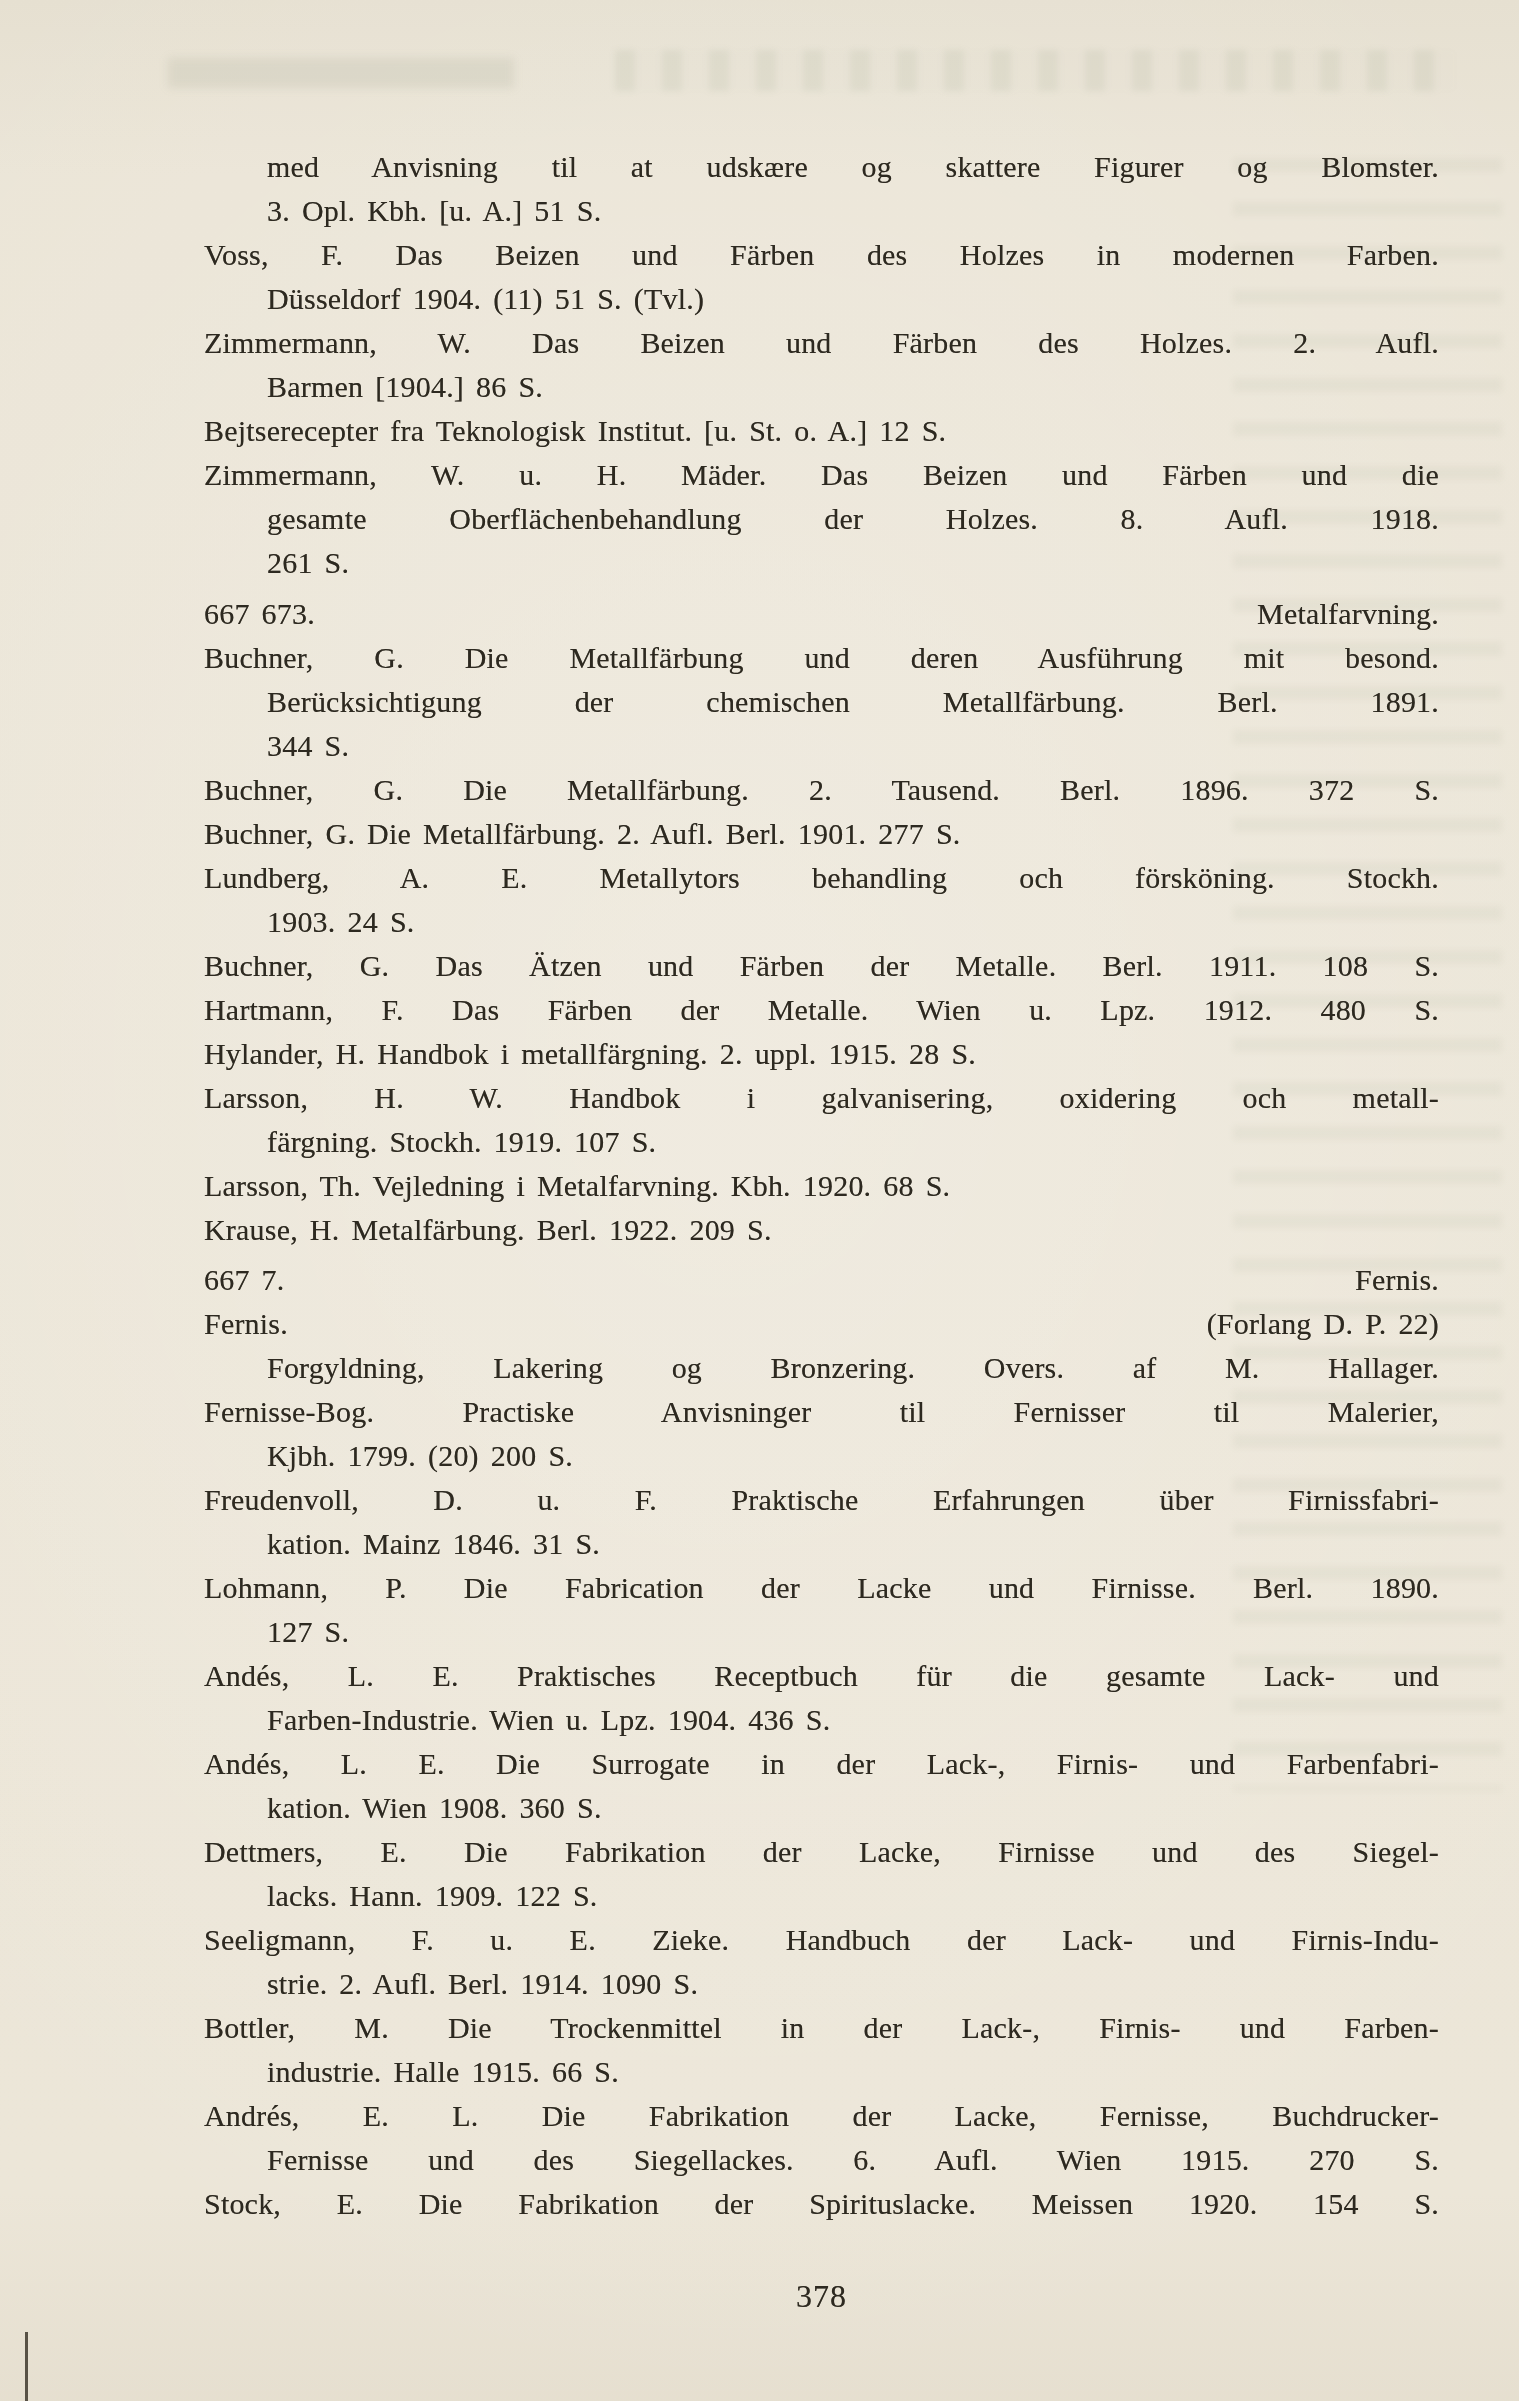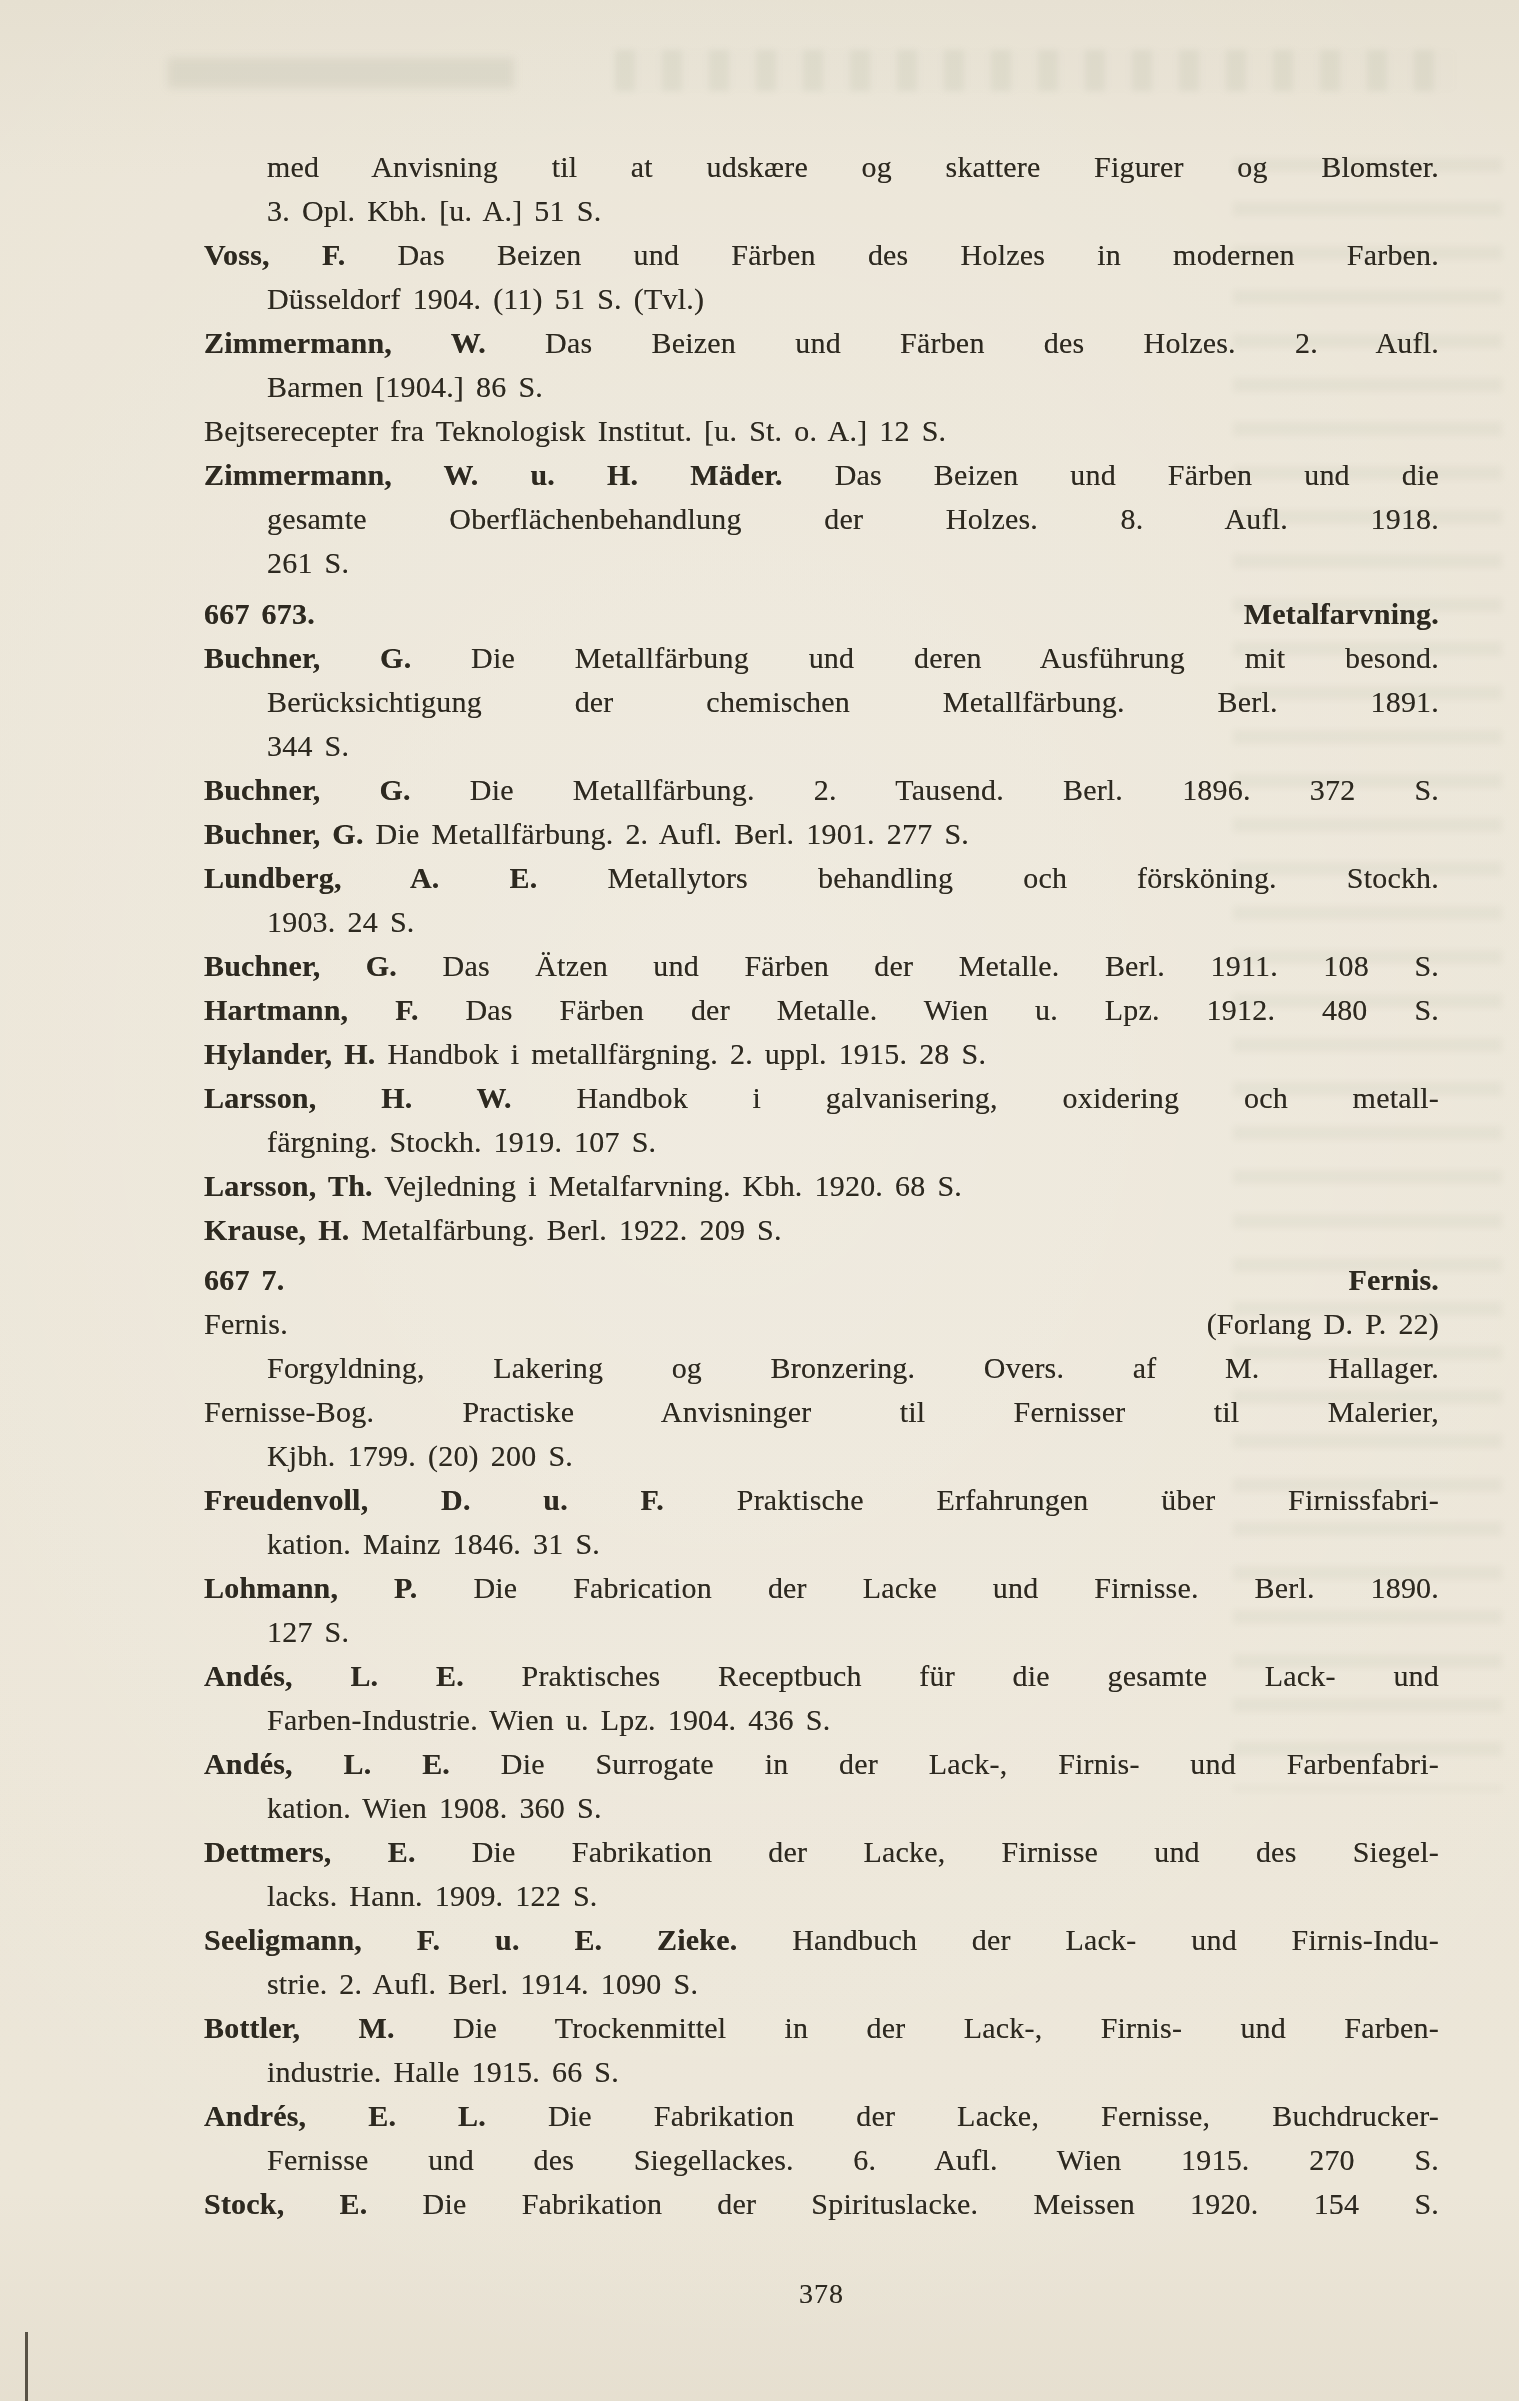--- a/index.html
+++ b/index.html
@@ -37,26 +37,26 @@
   }
   
   .text-block{
     position:absolute;left:204px;top:145px;width:1235px;
     font-size:30px;line-height:44px;letter-spacing:0.2px;word-spacing:4.3px;
     text-shadow:0 0 0.6px rgba(45,41,32,0.55);
   }
   .line{min-height:44px;}
   .indent{padding-left:63px;}
   .just{text-align:justify;text-align-last:justify;}
-  .b{font-weight:700;}
+  .b{font-weight:400;}
   .double{display:flex;justify-content:space-between;text-align:center;}
   .gap{margin-top:6.7px;}
   .page-number{
     position:absolute;left:204px;top:2278px;width:1235px;text-align:center;
-    font-size:28px;letter-spacing:1px;
+    font-size:32px;letter-spacing:1px;
     text-shadow:0 0 0.6px rgba(45,41,32,0.5);
   }
 </style>
 </head>
 <body>
 
 <div class="page">
   <div class="showthrough-top"></div>
   <div class="showthrough-topleft"></div>
   <div class="showthrough-right"></div>

